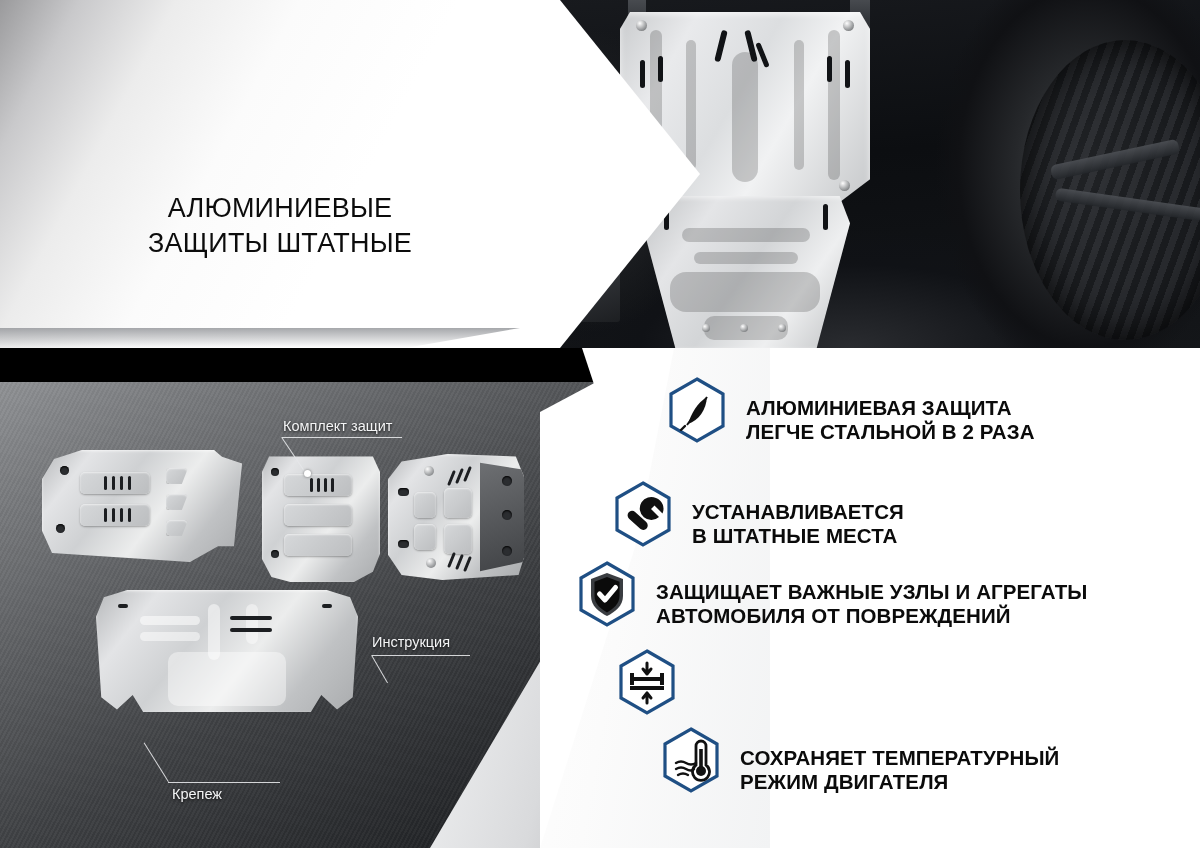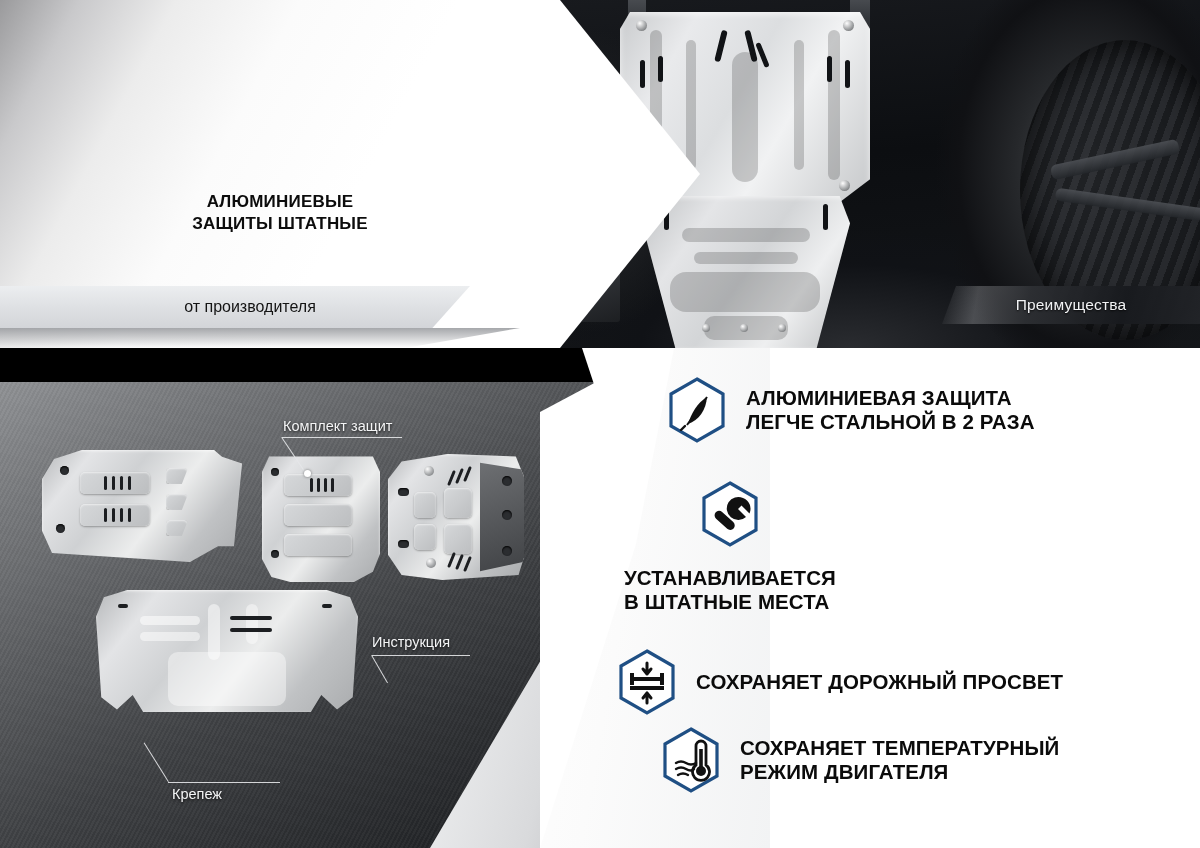--- a/index.html
+++ b/index.html
@@ -87,22 +87,22 @@
   .logo-mark{ width:56px; height:56px; position:relative; flex:0 0 auto; }
   .logo-text{
     color:#ffffff; font-size:49px; font-weight:bold; letter-spacing:-1px;
     font-family:"Liberation Sans", sans-serif; line-height:1;
     transform:scaleX(1.02); margin-left:-2px; padding-bottom:4px;
   }
 
   
   .headline{
     position:absolute; left:0; top:191px; width:560px; z-index:10;
-    text-align:center; color:#0c0c0c; font-weight:bold;
-    font-size:17px; line-height:1.3; letter-spacing:.2px;
+    text-align:center; color:#0c0c0c; font-weight:normal;
+    font-size:27px; line-height:1.3; letter-spacing:.2px;
   }
 
   
   .maker-bar{
     position:absolute; left:0; top:286px; width:470px; height:42px; z-index:10;
     background:linear-gradient(180deg,#eceef0 0%,#dfe1e4 48%,#d3d5d9 100%);
     clip-path:polygon(0 0,100% 0,92% 100%,0 100%);
     display:flex; align-items:center; justify-content:center;
     box-shadow:0 1px 3px rgba(0,0,0,.12);
   }
@@ -163,21 +163,21 @@
     clip-path:polygon(170px 0, 330px 0, 330px 288px, 0 288px);
   }
   .white-wedge-top{
     position:absolute; left:470px; top:348px; width:300px; height:230px; z-index:5;
     background:#ffffff;
     clip-path:polygon(112px 0, 300px 0, 300px 230px, 188px 230px);
   }
 
   
   .features{ position:absolute; right:0; top:348px; width:600px; height:500px; z-index:9; }
-  .feat{ position:absolute; display:flex; align-items:center; gap:18px; }
+  .feat{ position:absolute; display:flex; align-items:flex-end; gap:18px; }
   .hexwrap{ width:62px; height:68px; flex:0 0 auto; position:relative; }
   .feat-text{
     color:#0b0b0b; font-weight:bold; font-size:20.5px; line-height:1.18;
     letter-spacing:.1px; white-space:pre-line;
   }
 </style>
 </head>
 <body>
 
 <div id="poster">
@@ -220,36 +220,30 @@
       <div class="rib" style="left:40px;top:32px;width:128px;height:14px;border-radius:10px;"></div>
       <div class="rib" style="left:52px;top:56px;width:104px;height:12px;border-radius:10px;"></div>
       <div class="rib" style="left:28px;top:76px;width:150px;height:40px;border-radius:16px;"></div>
       <div class="rib" style="left:62px;top:120px;width:84px;height:24px;border-radius:10px;"></div>
       <div class="boltph" style="left:60px;top:128px;width:8px;height:8px;"></div>
       <div class="boltph" style="left:98px;top:128px;width:8px;height:8px;"></div>
       <div class="boltph" style="left:136px;top:128px;width:8px;height:8px;"></div>
     </div>
   </div>
 
-  <div class="adv-tab">
-    <span>Преимущества</span>
-  </div>
 
   <div class="topleft-panel"></div>
 
 
   <div class="headline">
     <div>АЛЮМИНИЕВЫЕ</div>
     <div>ЗАЩИТЫ ШТАТНЫЕ</div>
   </div>
 
   <div class="maker-shadow"></div>
-  <div class="maker-bar">
-    <span>от производителя</span>
-  </div>
 
   <div class="black-strip"></div>
 
   <div class="photo-bottom">
 
     <div class="plate" style="left:42px;top:68px;width:200px;height:112px;
                 clip-path:polygon(6% 8%,0 26%,0 72%,5% 92%,74% 100%,88% 86%,96% 86%,100% 12%,90% 6%,86% 0,20% 0);">
       <div class="pad" style="left:38px;top:22px;width:70px;height:22px;"></div>
       <div class="pad" style="left:38px;top:54px;width:70px;height:22px;"></div>
       <div class="vent" style="left:62px;top:26px;width:3px;height:14px;"></div>
@@ -355,47 +349,58 @@
           <polygon points="31,3 57,18 57,50 31,65 5,50 5,18" fill="#fff" stroke="#1f4f84" stroke-width="3.2"></polygon>
           <path d="M41 21 C40 34 33 44 22 48 C25 38 31 27 41 21 Z" fill="#111"></path>
           <path d="M41 21 L21 49" stroke="#111" stroke-width="2" fill="none"></path>
           <path d="M19 50 L15 54" stroke="#111" stroke-width="2.4" stroke-linecap="round"></path>
         </svg>
       </div>
       <div class="feat-text">АЛЮМИНИЕВАЯ ЗАЩИТА
 ЛЕГЧЕ СТАЛЬНОЙ В 2 РАЗА</div>
     </div>
 
-    <div class="feat" style="left:24px;top:132px;flex-direction:column;">
+    <div class="feat" style="left:12px;top:132px;">
       <div class="hexwrap">
         <svg viewBox="0 0 62 68" width="62" height="68" aria-hidden="true">
           <polygon points="31,3 57,18 57,50 31,65 5,50 5,18" fill="#fff" stroke="#1f4f84" stroke-width="3.2"></polygon>
           <path d="M44 18 a11.5 11.5 0 1 0 3 19 l-8-8 3.5-3.5 8 8 a11.5 11.5 0 0 0 -6.5 -15.5 z" fill="#111"></path>
           <rect x="14" y="36" width="24" height="9" rx="4.5" transform="rotate(42 26 40)" fill="#111"></rect>
           <circle cx="19" cy="48" r="3.2" fill="#fff"></circle>
         </svg>
       </div>
       <div class="feat-text">УСТАНАВЛИВАЕТСЯ
 В ШТАТНЫЕ МЕСТА</div>
     </div>
 
+    <div class="feat" style="left:-24px;top:212px;">
+      <div class="hexwrap">
+        <svg viewBox="0 0 62 68" width="62" height="68" aria-hidden="true">
+          <polygon points="31,3 57,18 57,50 31,65 5,50 5,18" fill="#fff" stroke="#1f4f84" stroke-width="3.2"></polygon>
+          <path d="M31 13 L47 19 V36 C47 46 39 52 31 56 C23 52 15 46 15 36 V19 Z" fill="#3a3d41"></path>
+          <path d="M31 17 L43.5 21.8 V36 C43.5 44 37 49 31 52.4 C25 49 18.5 44 18.5 36 V21.8 Z" fill="#0b0b0b"></path>
+          <path d="M23.5 34 L29 40 L39.5 27.5" fill="none" stroke="#fff" stroke-width="5" stroke-linecap="round" stroke-linejoin="round"></path>
+        </svg>
+      </div>
+      <div class="feat-text">ЗАЩИЩАЕТ ВАЖНЫЕ УЗЛЫ И АГРЕГАТЫ
+АВТОМОБИЛЯ ОТ ПОВРЕЖДЕНИЙ</div>
+    </div>
 
     <div class="feat" style="left:16px;top:300px;">
       <div class="hexwrap">
         <svg viewBox="0 0 62 68" width="62" height="68" aria-hidden="true">
           <polygon points="31,3 57,18 57,50 31,65 5,50 5,18" fill="#fff" stroke="#1f4f84" stroke-width="3.2"></polygon>
           <rect x="14" y="29" width="34" height="4" fill="#111"></rect>
           <rect x="14" y="25" width="4" height="12" fill="#111"></rect>
           <rect x="44" y="25" width="4" height="12" fill="#111"></rect>
           <rect x="14" y="38" width="34" height="4" fill="#111"></rect>
           <path d="M31 15 L31 26 M31 26 L27 21 M31 26 L35 21" stroke="#111" stroke-width="3" fill="none" stroke-linecap="round"></path>
           <path d="M31 55 L31 45 M31 45 L27 50 M31 45 L35 50" stroke="#111" stroke-width="3" fill="none" stroke-linecap="round"></path>
         </svg>
       </div>
-      <div class="feat-text">СОХРАНЯЕТ ДОРОЖНЫЙ ПРОСВЕТ</div>
     </div>
 
     <div class="feat" style="left:60px;top:378px;">
       <div class="hexwrap">
         <svg viewBox="0 0 62 68" width="62" height="68" aria-hidden="true">
           <polygon points="31,3 57,18 57,50 31,65 5,50 5,18" fill="#fff" stroke="#1f4f84" stroke-width="3.2"></polygon>
           <path d="M36 20 a5 5 0 0 1 10 0 v19 a8.5 8.5 0 1 1 -10 0 z" fill="none" stroke="#111" stroke-width="2.8"></path>
           <circle cx="41" cy="45" r="5" fill="#111"></circle>
           <rect x="39.2" y="23" width="3.6" height="20" fill="#111"></rect>
           <path d="M16 37 q5 -3 10 0 t10 0" fill="none" stroke="#111" stroke-width="2.4" stroke-linecap="round"></path>

